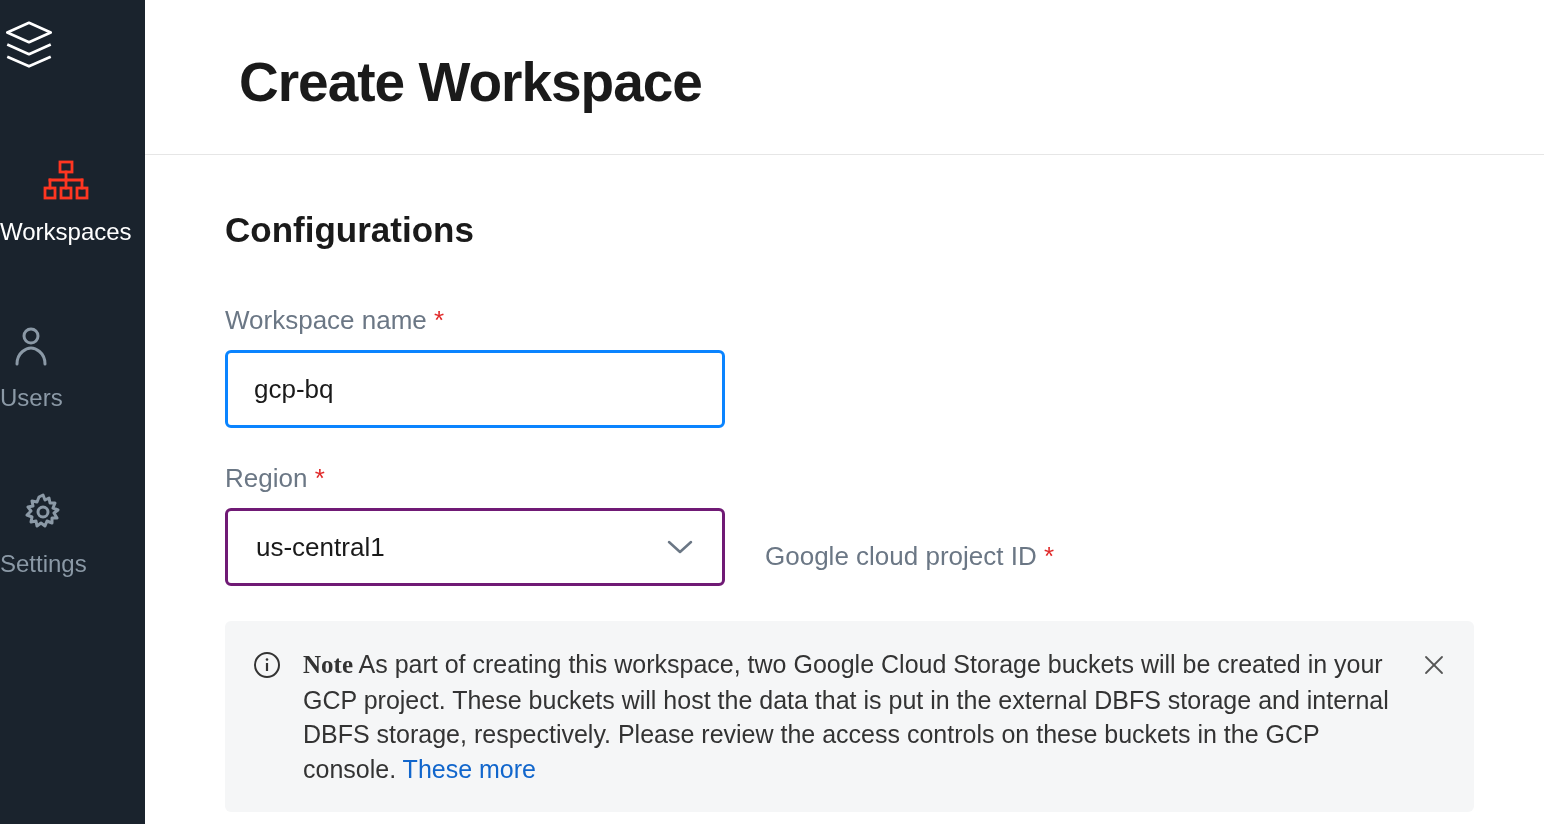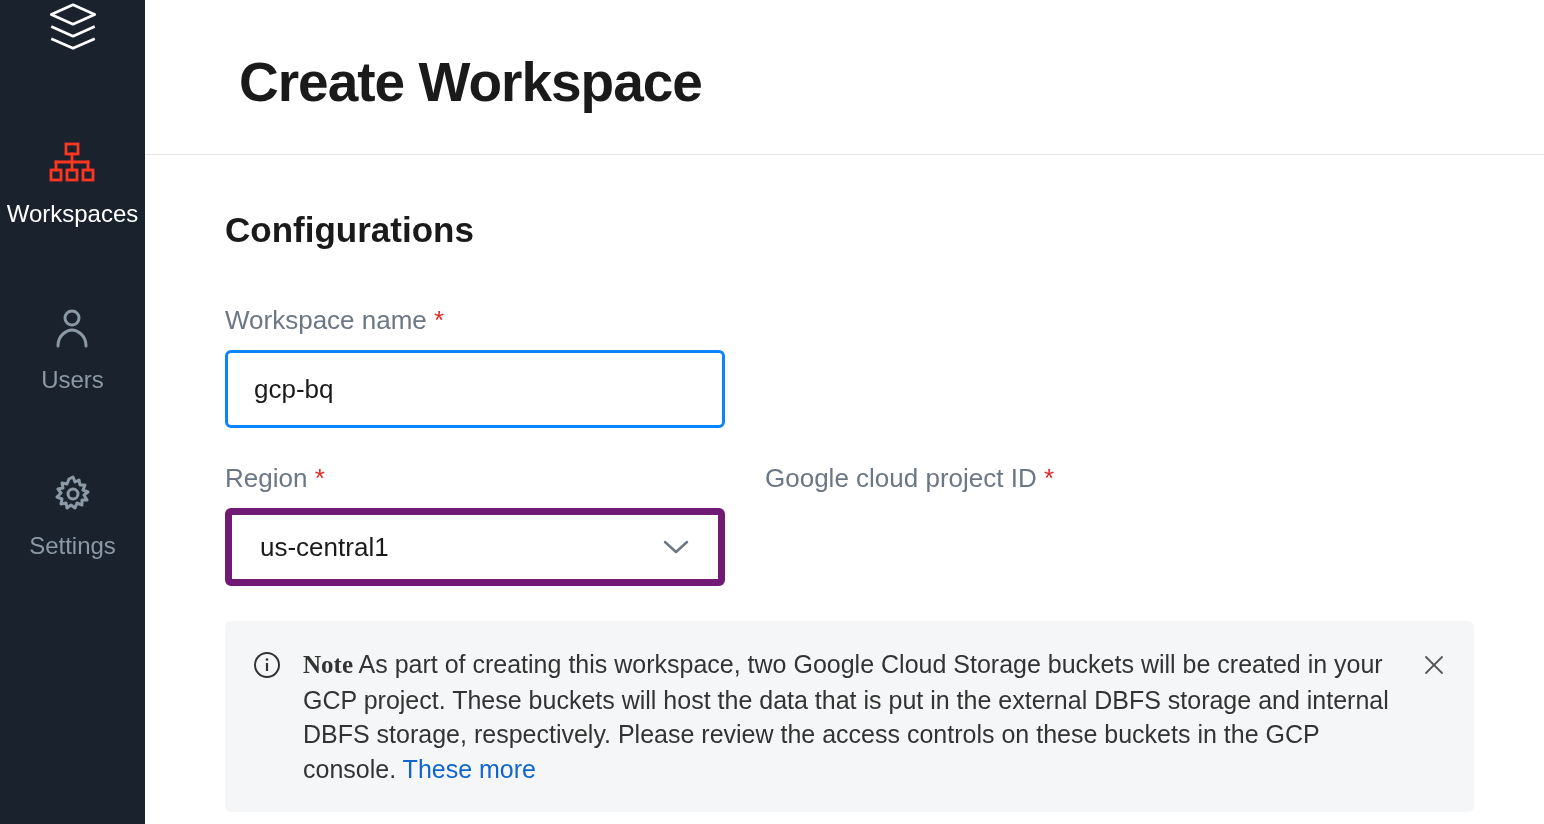--- a/index.html
+++ b/index.html
@@ -10,21 +10,22 @@
     height: 824px;
     background: #fff;
     color: #1a1a1a;
   }
   
   .sidebar {
     width: 145px;
     background: #1a232d;
     display: flex;
     flex-direction: column;
-    align-items: center;
+    align-items: flex-start;
+    padding-top: 18px;
     flex-shrink: 0;
   }
   .sidebar-logo {
     margin-bottom: 80px;
     color: #fff;
   }
   .sidebar-item {
     display: flex;
     flex-direction: column;
     align-items: center;
@@ -59,30 +60,30 @@
   .section-title {
     font-size: 35px;
     font-weight: 600;
     margin-bottom: 55px;
   }
   .form-row {
     display: flex;
     gap: 40px;
     margin-bottom: 35px;
   }
-  .form-group { display: flex; flex-direction: column; }
+  .form-group { display: flex; flex-direction: column; justify-content: flex-end; }
   .form-label {
     font-size: 26px;
     color: #6b7785;
     margin-bottom: 14px;
   }
   .req { color: #e02a2a; }
   .input, .select {
     height: 78px;
-    border: 7px solid #701a75;
+    border: 3px solid #701a75;
     border-radius: 6px;
     font-size: 26px;
     padding: 0 28px;
     color: #1a1a1a;
     background: #fff;
     outline: none;
   }
   .select {
     display: flex;
     align-items: center;

